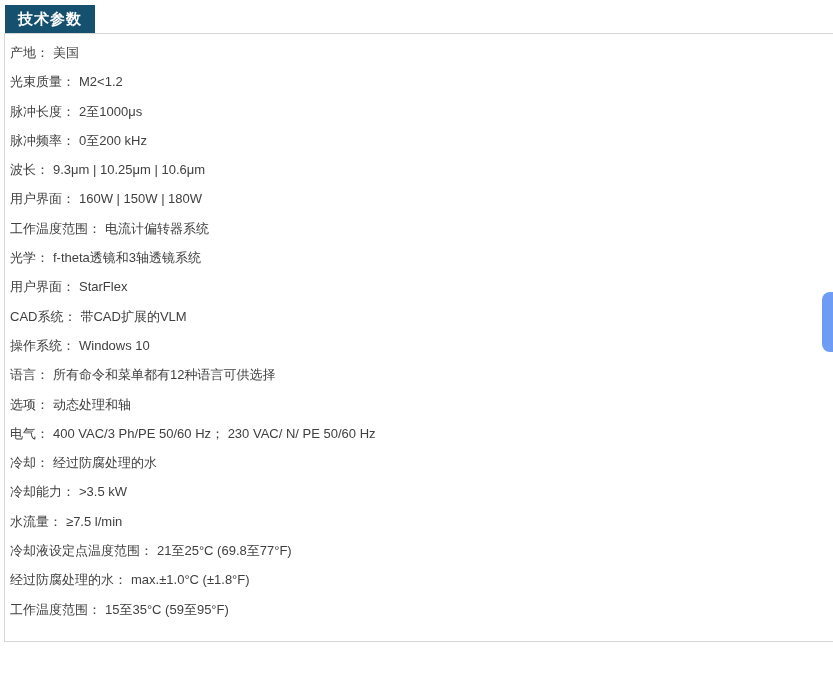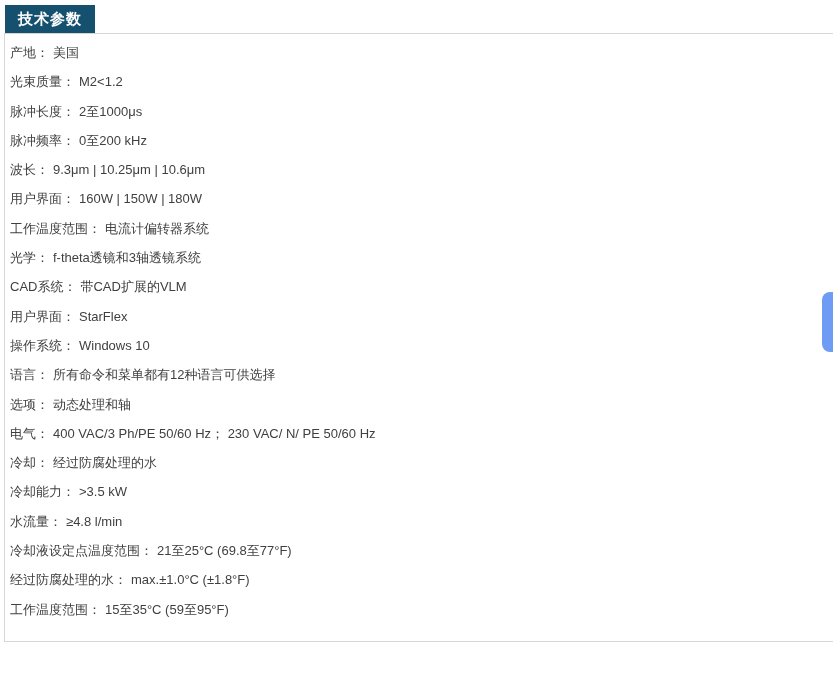--- a/index.html
+++ b/index.html
@@ -77,37 +77,37 @@
   <div class="spec-row"><span class="spec-label">脉冲频率：</span><span class="spec-value">0至200 kHz</span></div>
 
   <div class="spec-row"><span class="spec-label">波长：</span><span class="spec-value">9.3μm | 10.25μm | 10.6μm</span></div>
 
   <div class="spec-row"><span class="spec-label">用户界面：</span><span class="spec-value">160W | 150W | 180W</span></div>
 
   <div class="spec-row"><span class="spec-label">工作温度范围：</span><span class="spec-value">电流计偏转器系统</span></div>
 
   <div class="spec-row"><span class="spec-label">光学：</span><span class="spec-value">f-theta透镜和3轴透镜系统</span></div>
 
+  <div class="spec-row"><span class="spec-label">用户界面：</span><span class="spec-value">StarFlex</span></div>
+
   <div class="spec-row"><span class="spec-label">CAD系统：</span><span class="spec-value">带CAD扩展的VLM</span></div>
-
-  <div class="spec-row"><span class="spec-label">用户界面：</span><span class="spec-value">StarFlex</span></div>
 
   <div class="spec-row"><span class="spec-label">操作系统：</span><span class="spec-value">Windows 10</span></div>
 
   <div class="spec-row"><span class="spec-label">语言：</span><span class="spec-value">所有命令和菜单都有12种语言可供选择</span></div>
 
   <div class="spec-row"><span class="spec-label">选项：</span><span class="spec-value">动态处理和轴</span></div>
 
   <div class="spec-row"><span class="spec-label">电气：</span><span class="spec-value">400 VAC/3 Ph/PE 50/60 Hz； 230 VAC/ N/ PE 50/60 Hz</span></div>
 
   <div class="spec-row"><span class="spec-label">冷却：</span><span class="spec-value">经过防腐处理的水</span></div>
 
   <div class="spec-row"><span class="spec-label">冷却能力：</span><span class="spec-value">&gt;3.5 kW</span></div>
 
-  <div class="spec-row"><span class="spec-label">水流量：</span><span class="spec-value">≥4.8 l/min</span></div>
+  <div class="spec-row"><span class="spec-label">水流量：</span><span class="spec-value">≥7.5 l/min</span></div>
 
   <div class="spec-row"><span class="spec-label">冷却液设定点温度范围：</span><span class="spec-value">21至25°C (69.8至77°F)</span></div>
 
   <div class="spec-row"><span class="spec-label">经过防腐处理的水：</span><span class="spec-value">max.±1.0°C (±1.8°F)</span></div>
 
   <div class="spec-row"><span class="spec-label">工作温度范围：</span><span class="spec-value">15至35°C (59至95°F)</span></div>
 </div>
   </div>
 
   <div class="scroll-thumb"></div>

